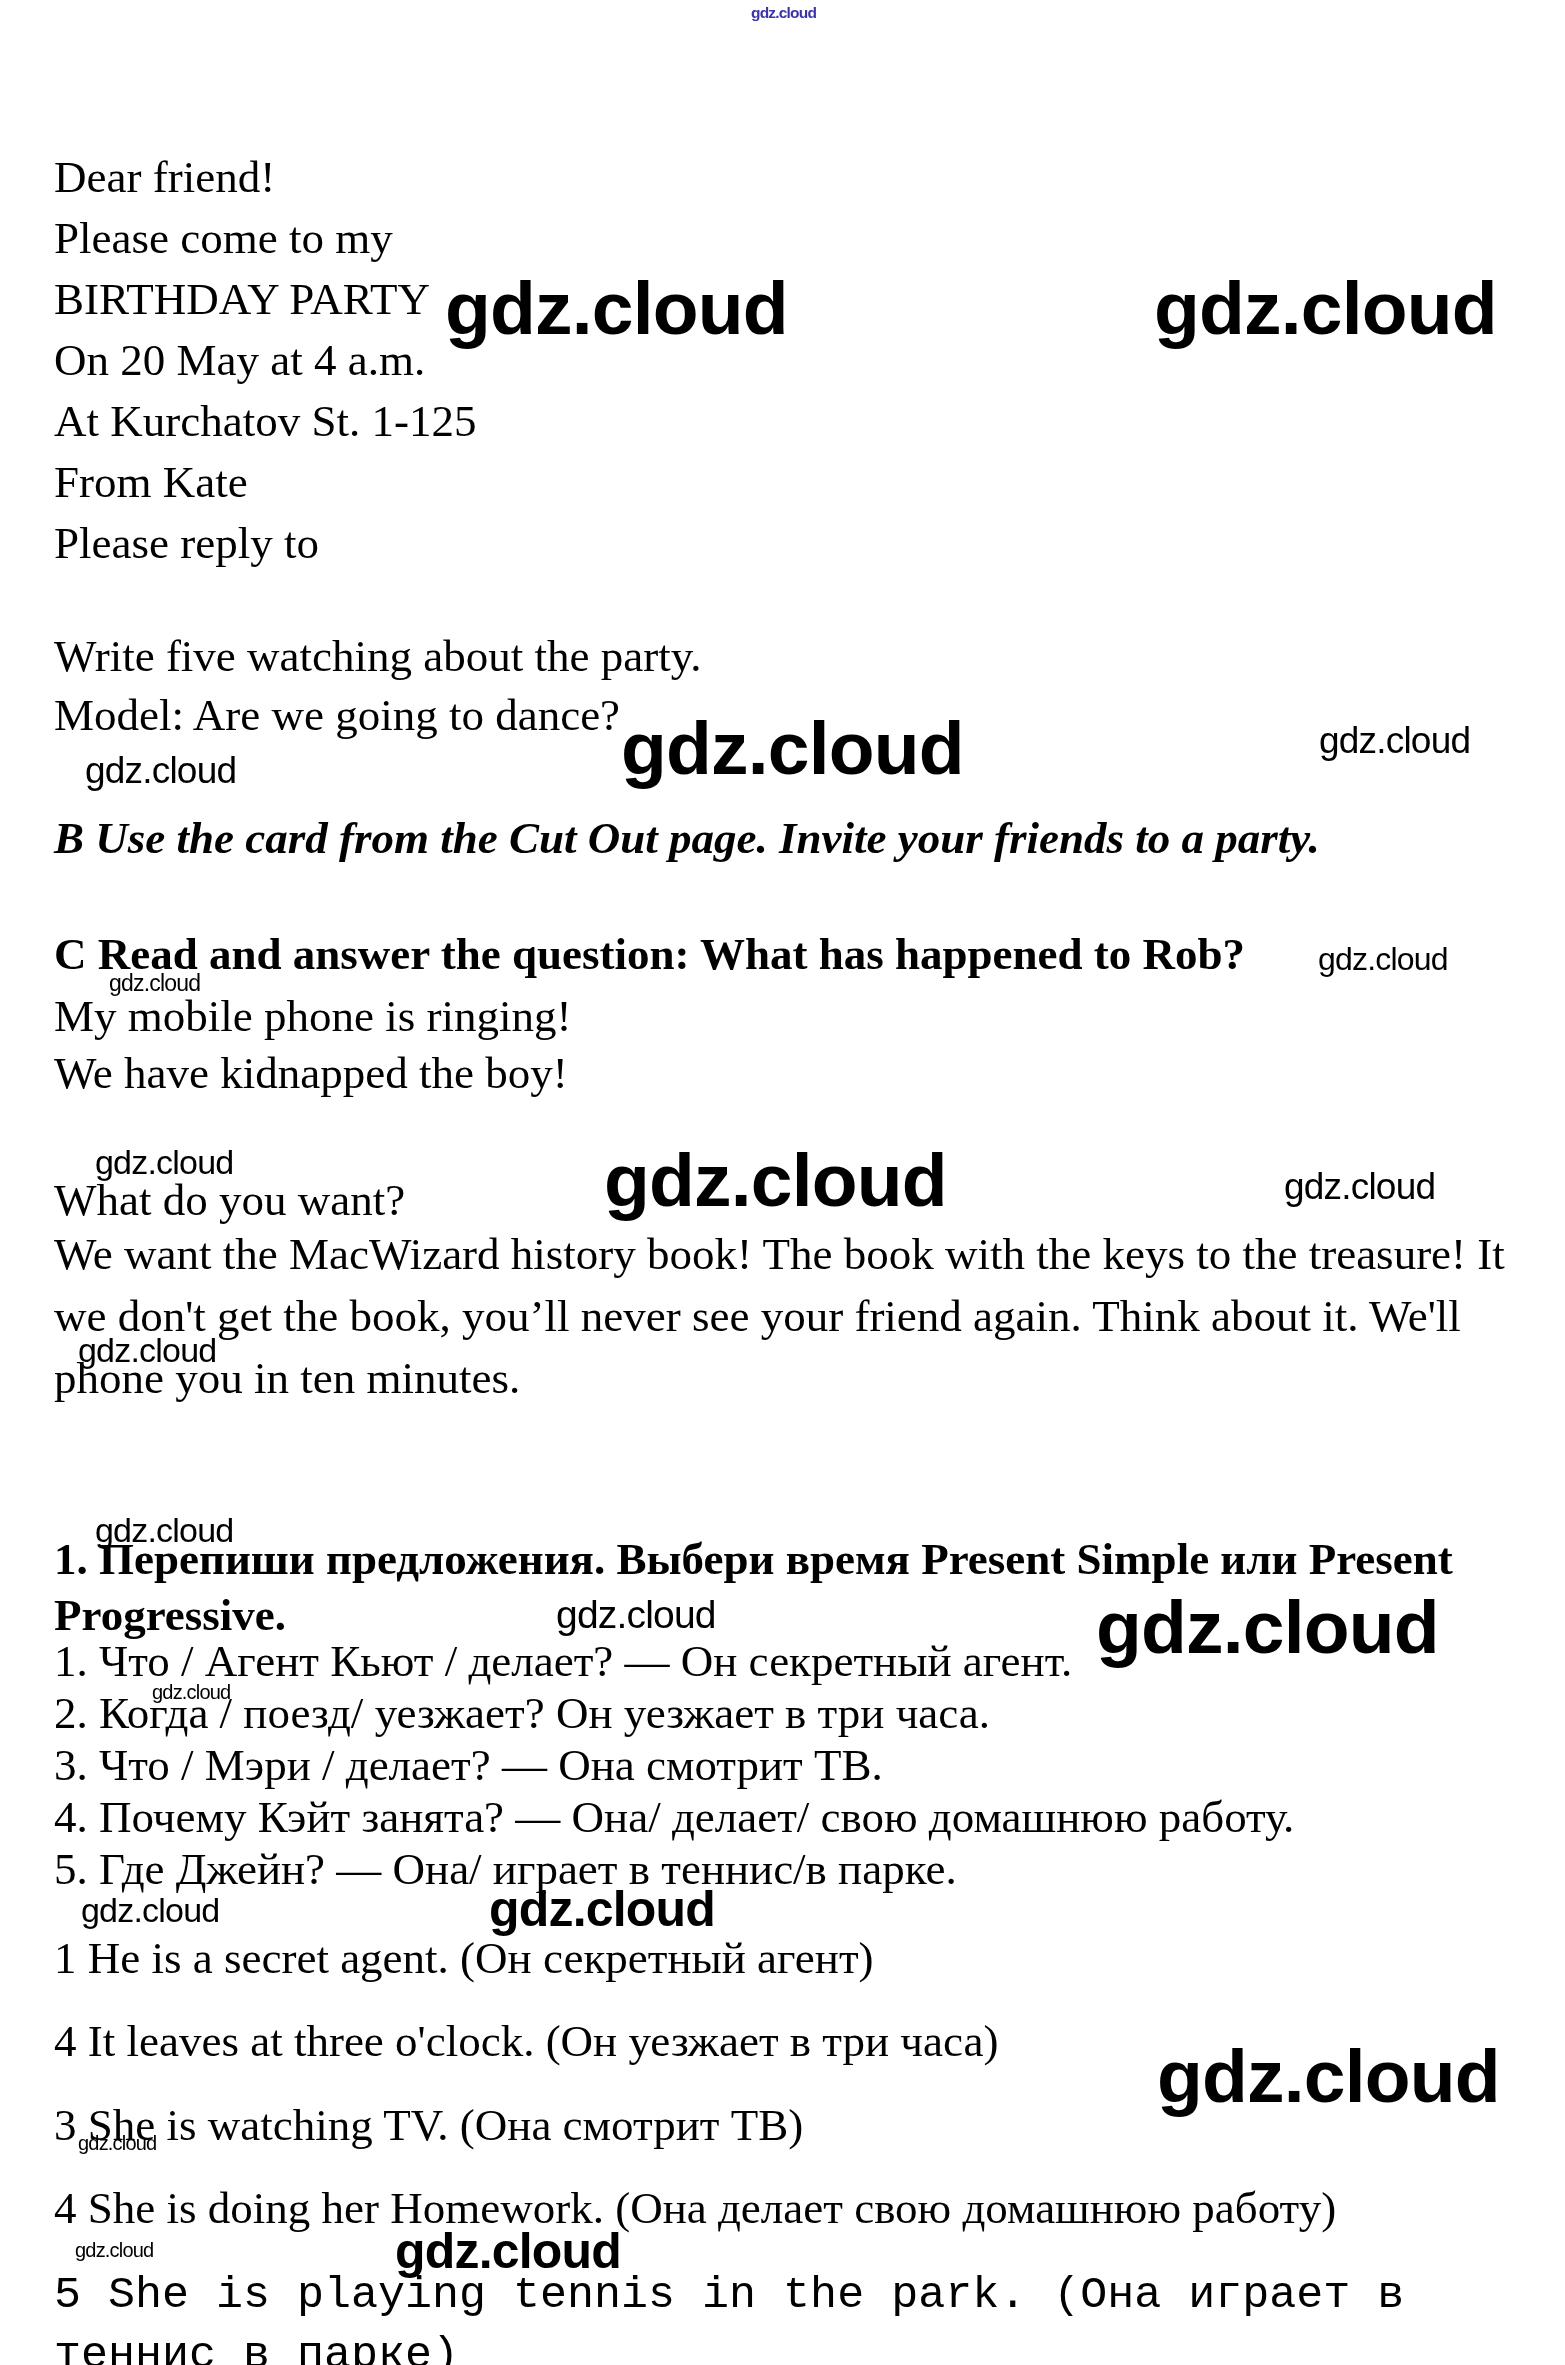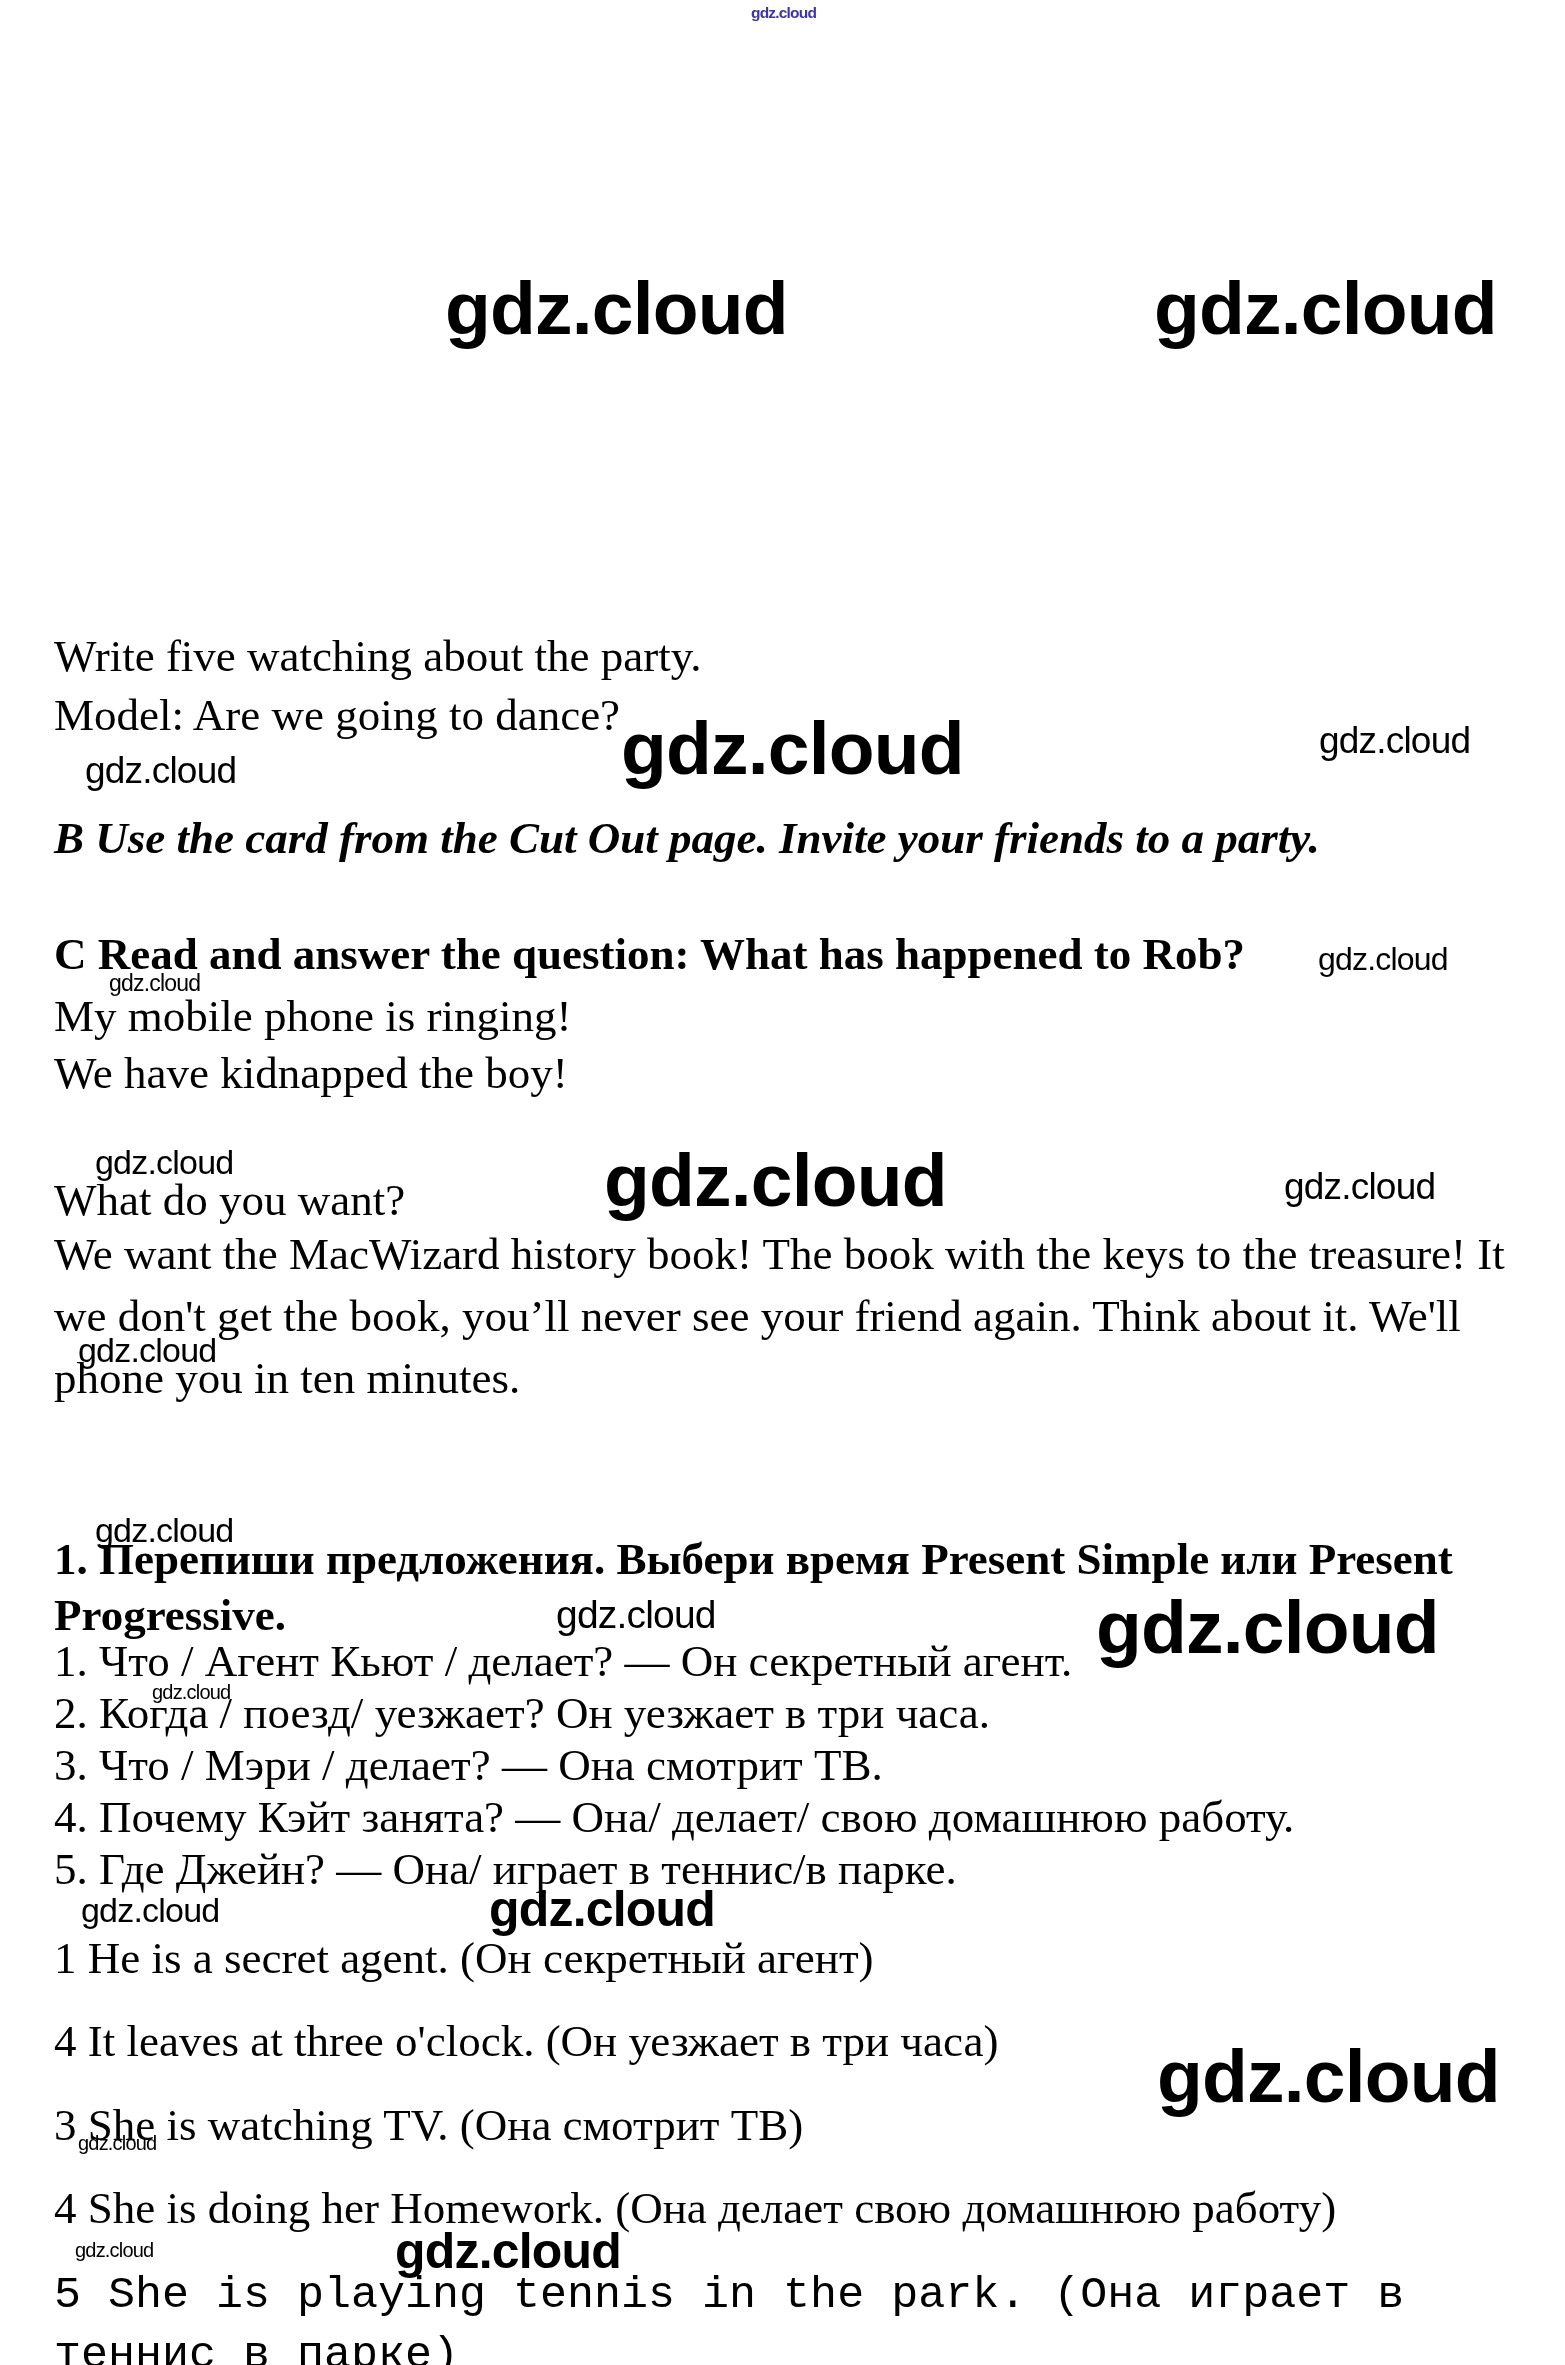--- a/index.html
+++ b/index.html
@@ -68,20 +68,27 @@
   .w19 { left: 1157px; top: 2039px; font-size: 75px; }
   .w20 { left: 78px;  top: 2133px; font-size: 20px; }
   .w21 { left: 75px;   top: 2240px; font-size: 20px; }
   .w22 { left: 395px;  top: 2226px; font-size: 50px; }
 </style>
 </head>
 <body>
 
 <div class="page">
 
+  <div class="t invitation">Dear friend!
+Please come to my
+BIRTHDAY PARTY
+On 20 May at 4 a.m.
+At Kurchatov St. 1-125
+From Kate
+Please reply to</div>
 
   <div class="t task-a">Write five watching about the party.
 Model: Are we going to dance?</div>
 
   <div class="t bold task-b">B Use the card from the Cut Out page. Invite your friends to a party.</div>
 
   <div class="t dialogue">My mobile phone is ringing!
 We have kidnapped the boy!</div>
   <div class="t bold task-c-head">C Read and answer the question: What has happened to Rob?</div>
   <div class="t paragraph">We want the MacWizard history book! The book with the keys to the treasure! It

